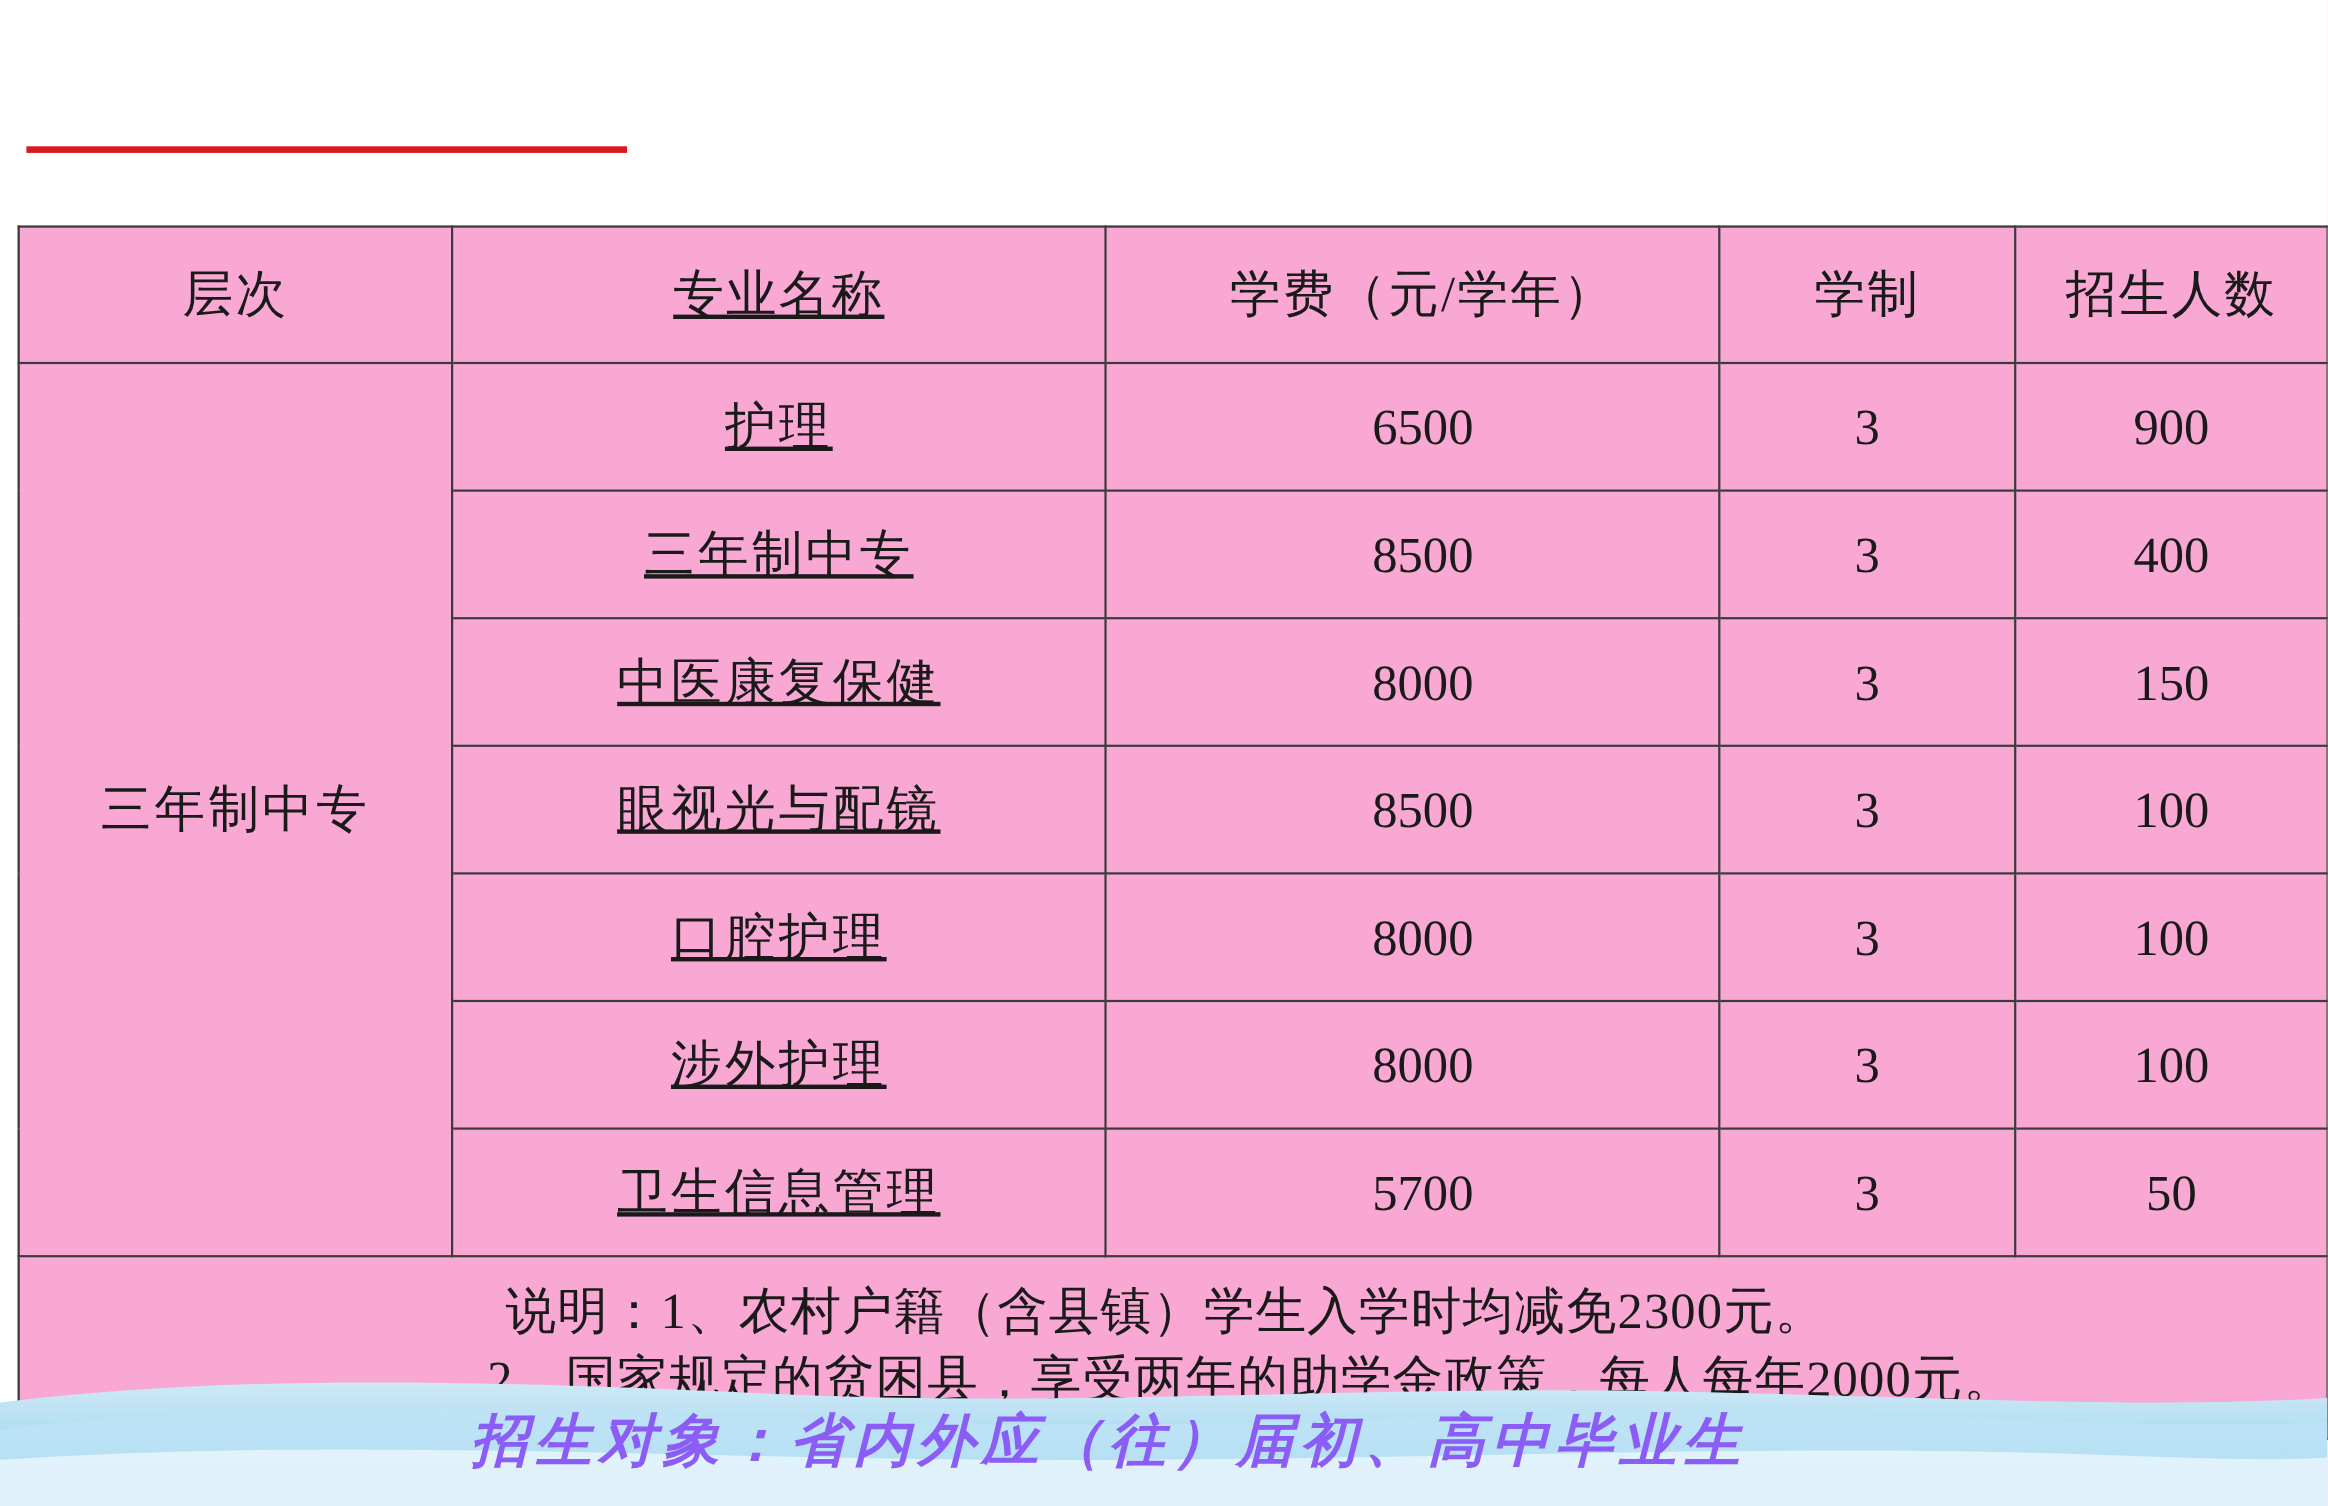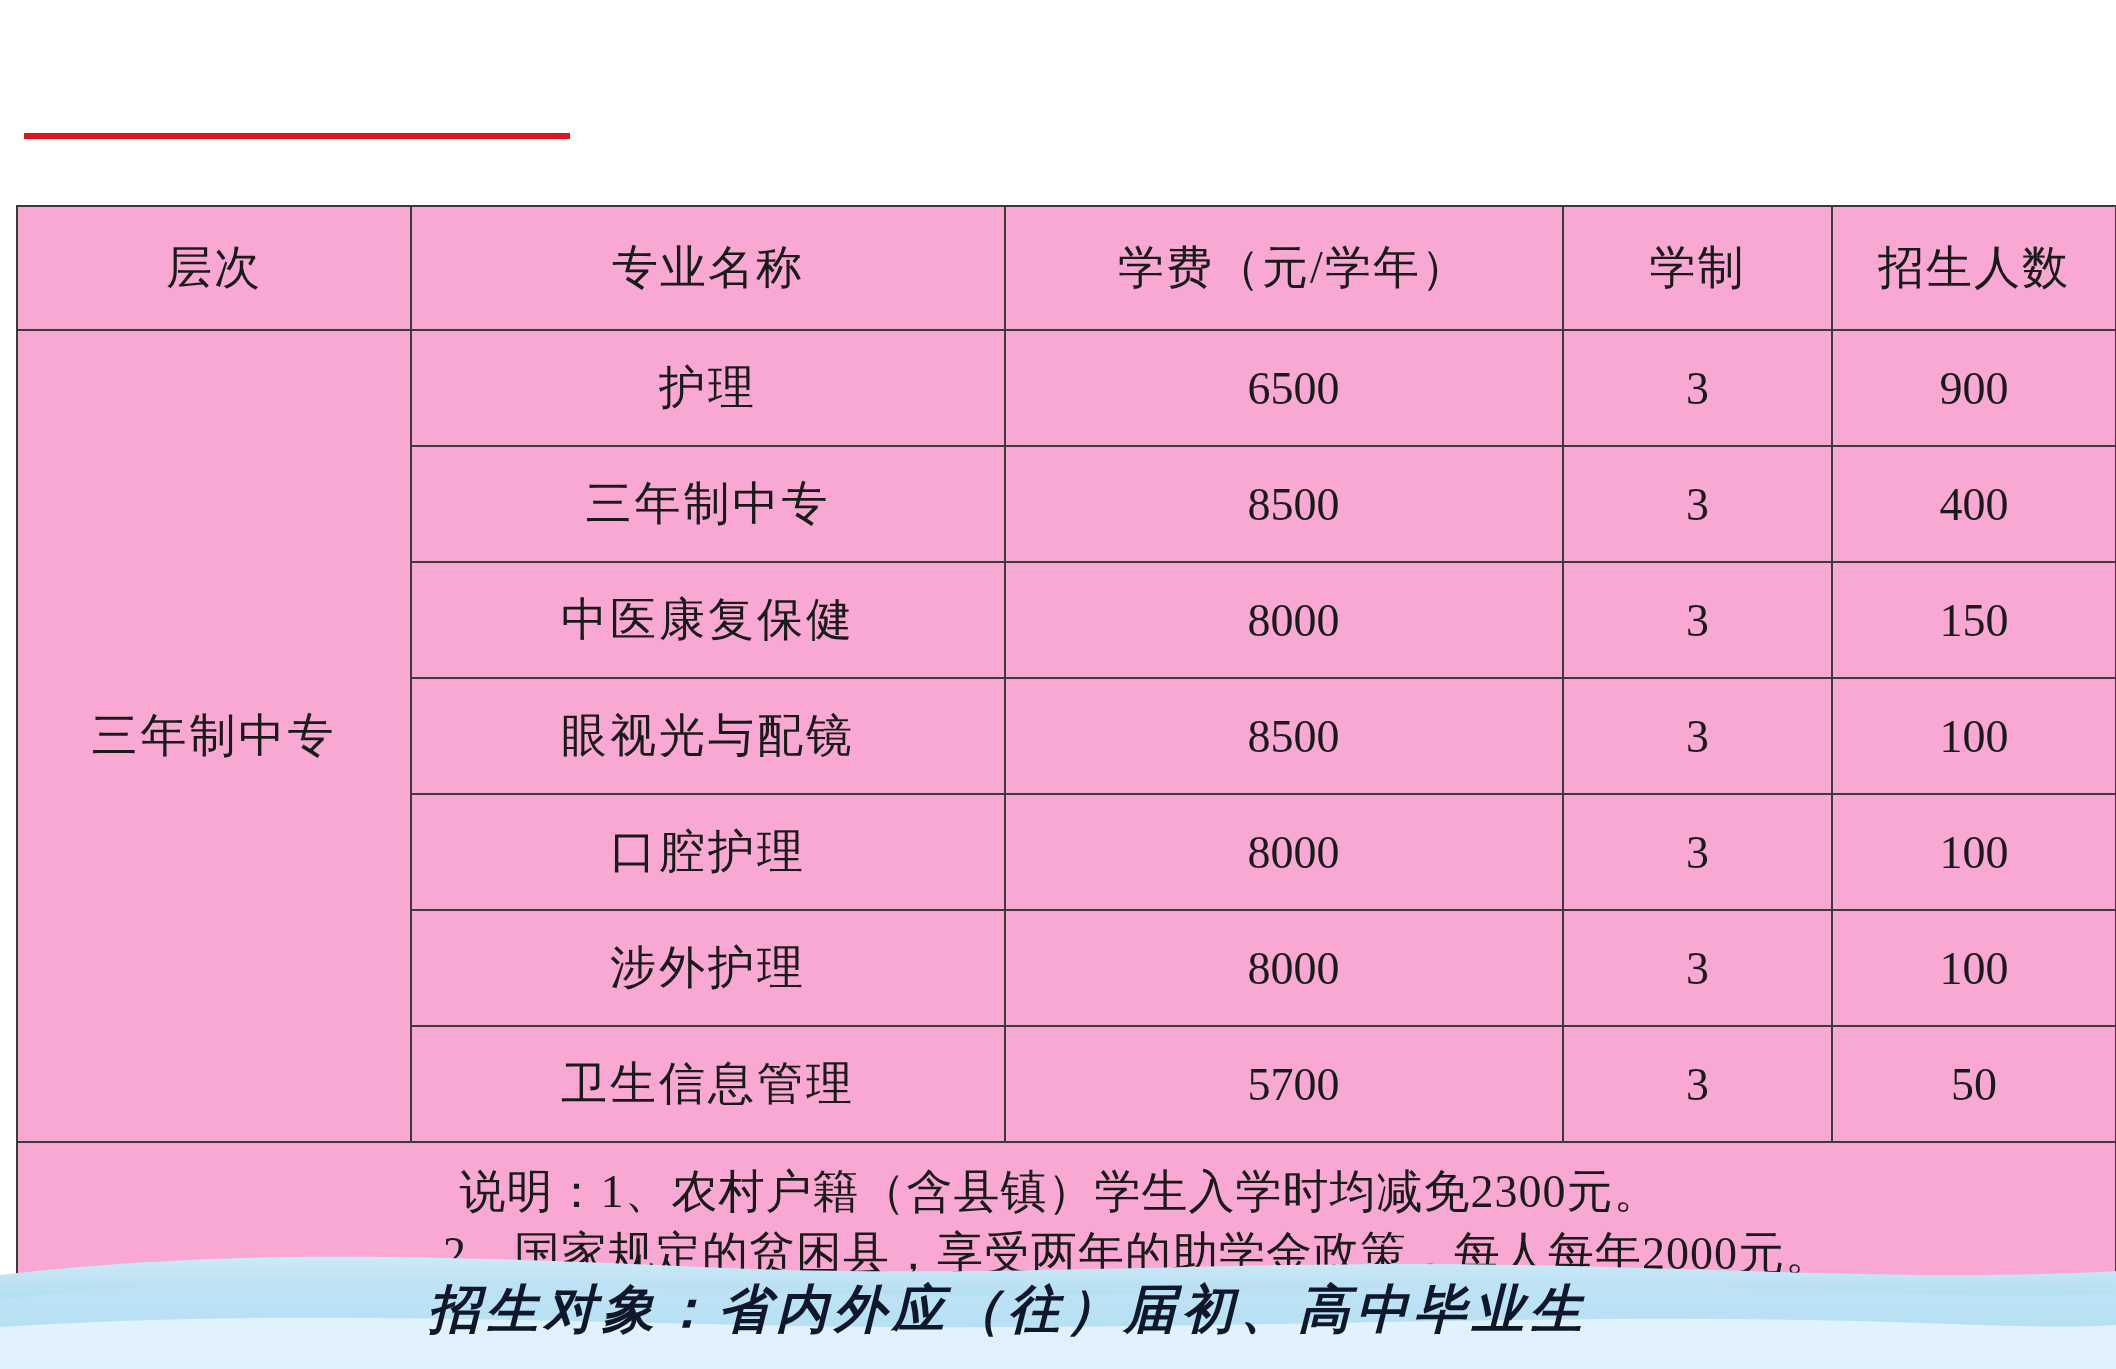--- a/index.html
+++ b/index.html
@@ -91,21 +91,21 @@
   table.majors thead td {
     height: 120px;
     font-size: 46px;
     letter-spacing: 2px;
   }
   table.majors tbody td {
     height: 112px;
     font-size: 46px;
   }
   td.col-level { width: 390px; font-size: 46px; letter-spacing: 2px; }
-  td.col-name  { width: 590px; letter-spacing: 3px; }
+  td.col-name  { width: 590px; letter-spacing: 3px; text-decoration: underline; }
   td.col-fee   { width: 535px; padding-left: 20px; }
   td.col-years { width: 265px; }
   td.col-quota { width: 280px; }
 
   td.level-cell {
     font-size: 48px;
     letter-spacing: 3px;
   }
 
   td.note-cell {
@@ -142,21 +142,21 @@
   .footer-text {
     position: absolute;
     left: 0;
     top: 34px;
     width: 2016px;
     text-align: center;
     font-family: "DejaVu Sans", "Liberation Sans", sans-serif;
     font-weight: bold;
     font-style: italic;
     font-size: 52px;
-    color: #0f172a;
+    color: #8b5cf6;
     letter-spacing: 6px;
     white-space: nowrap;
   }
 </style>
 </head>
 <body>
 
 <div class="header">
   <div class="header-underline"></div>
 </div>

